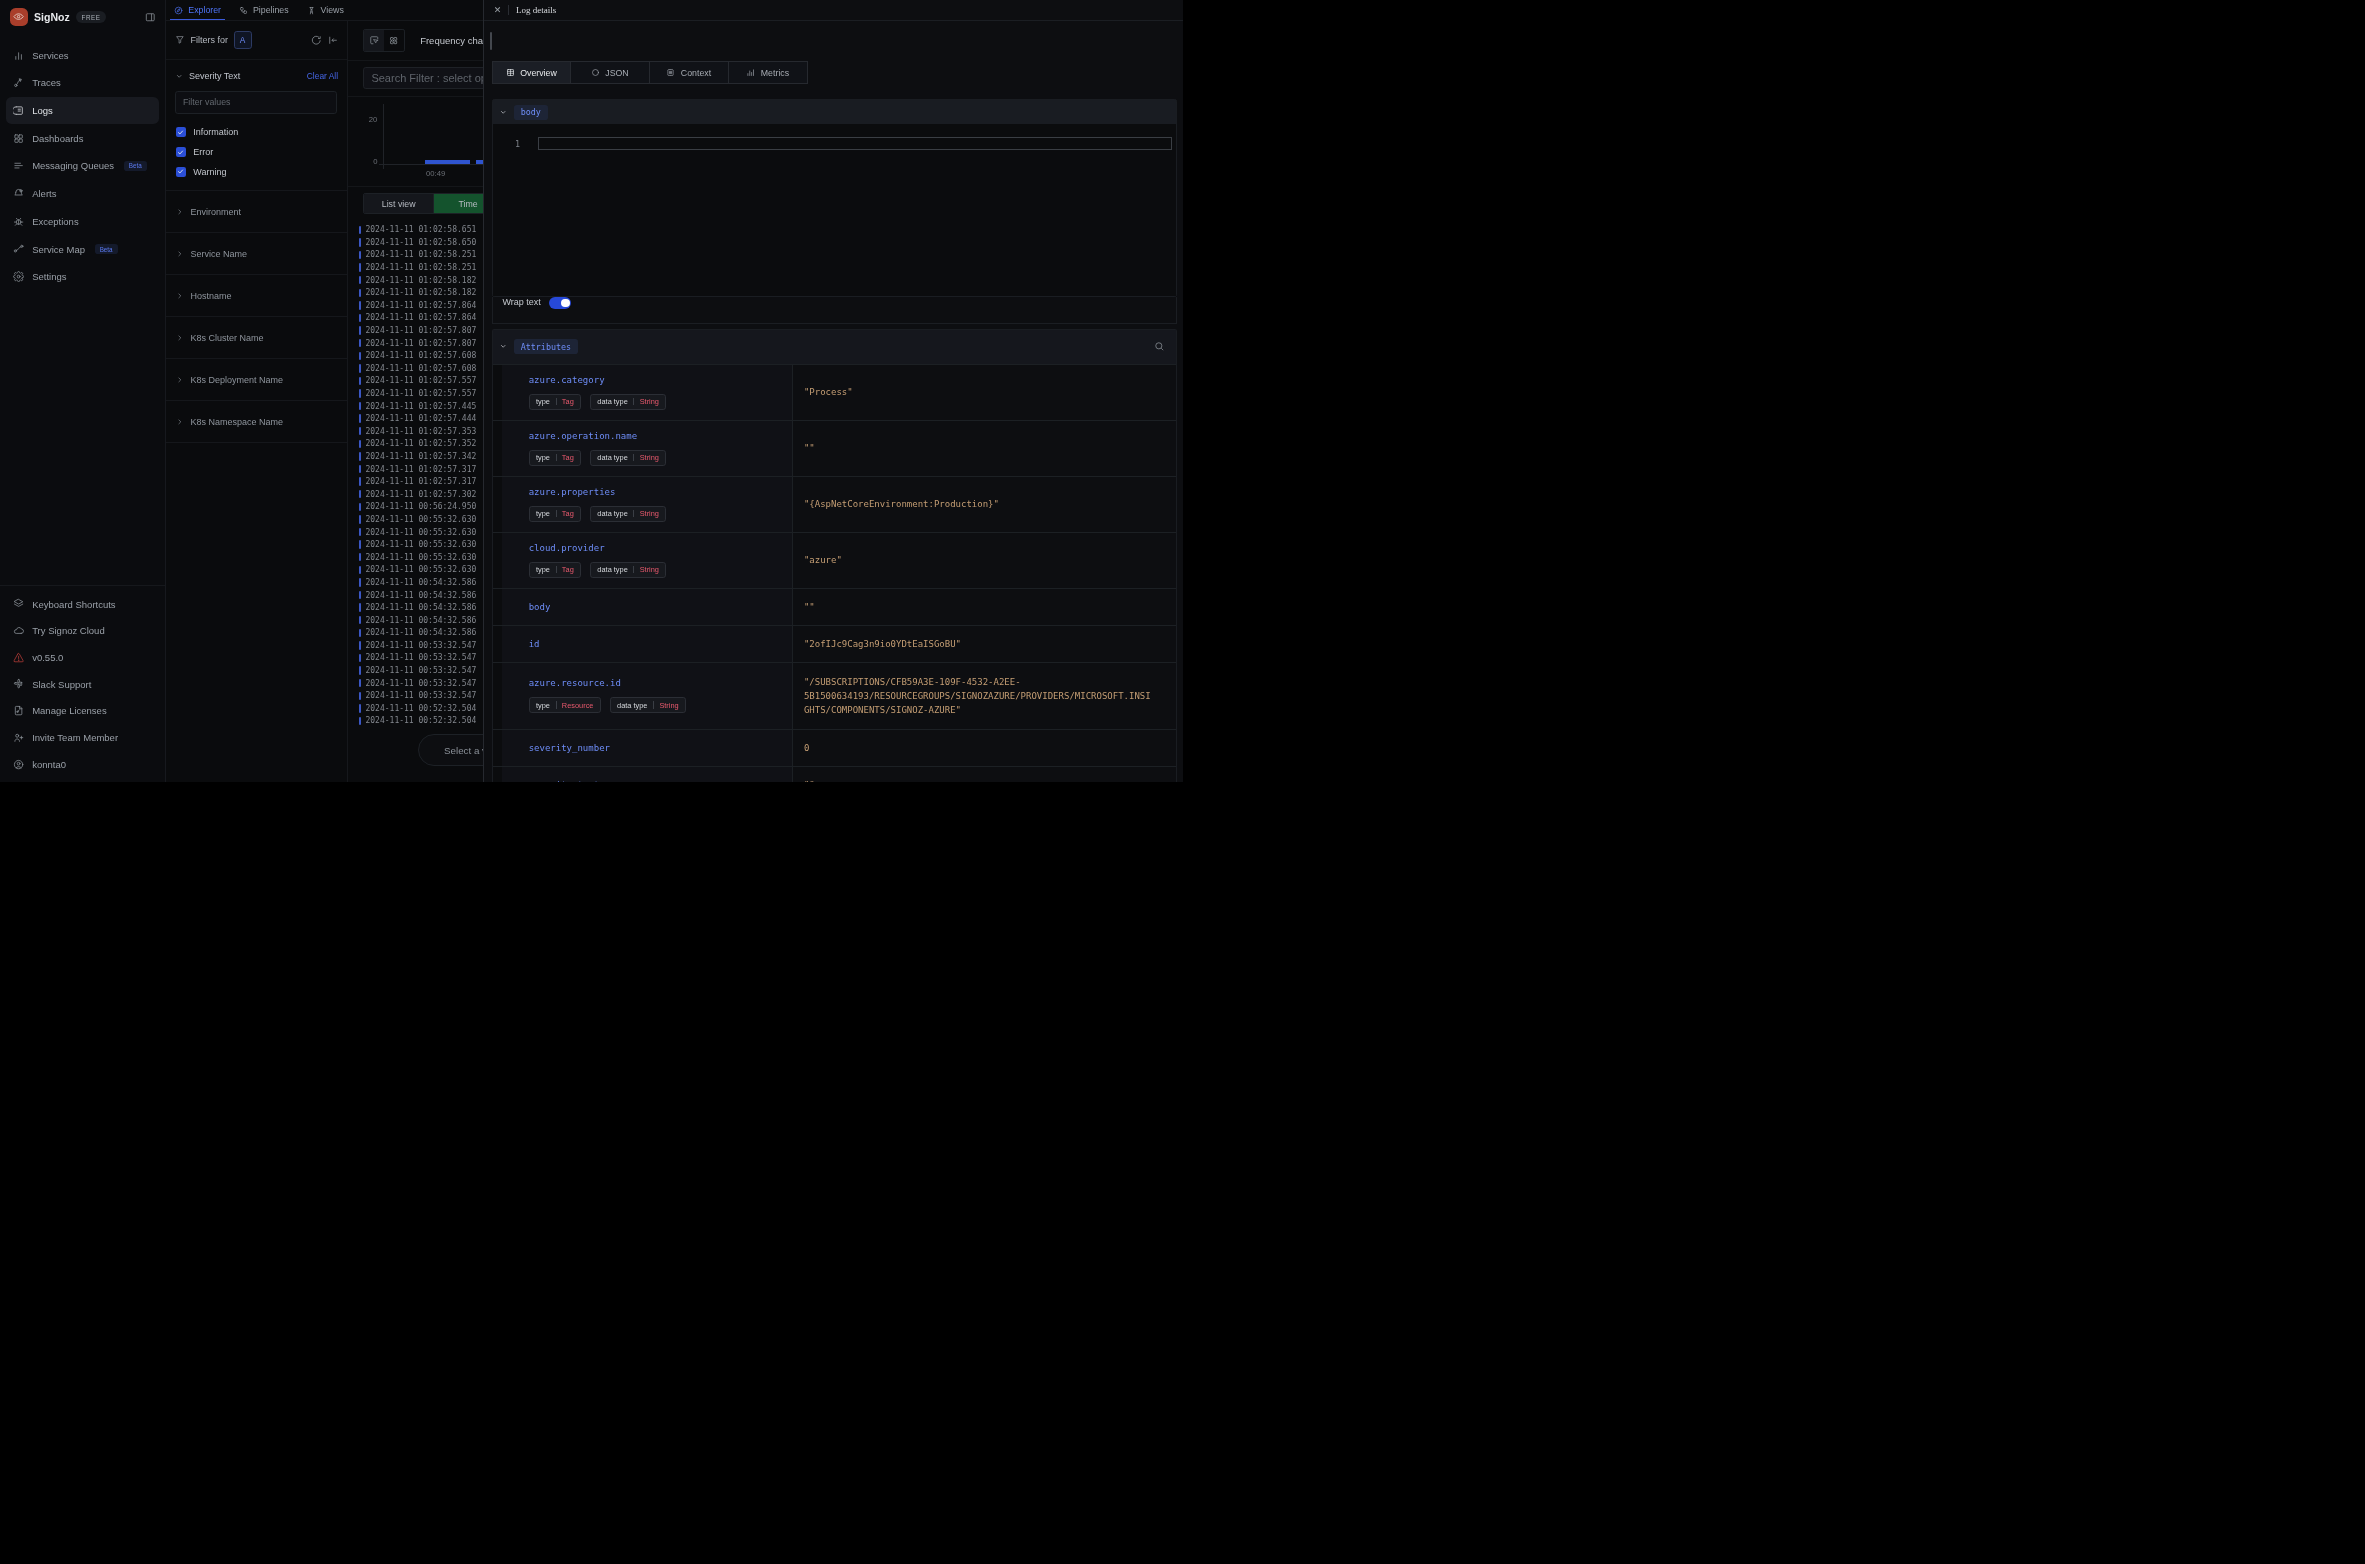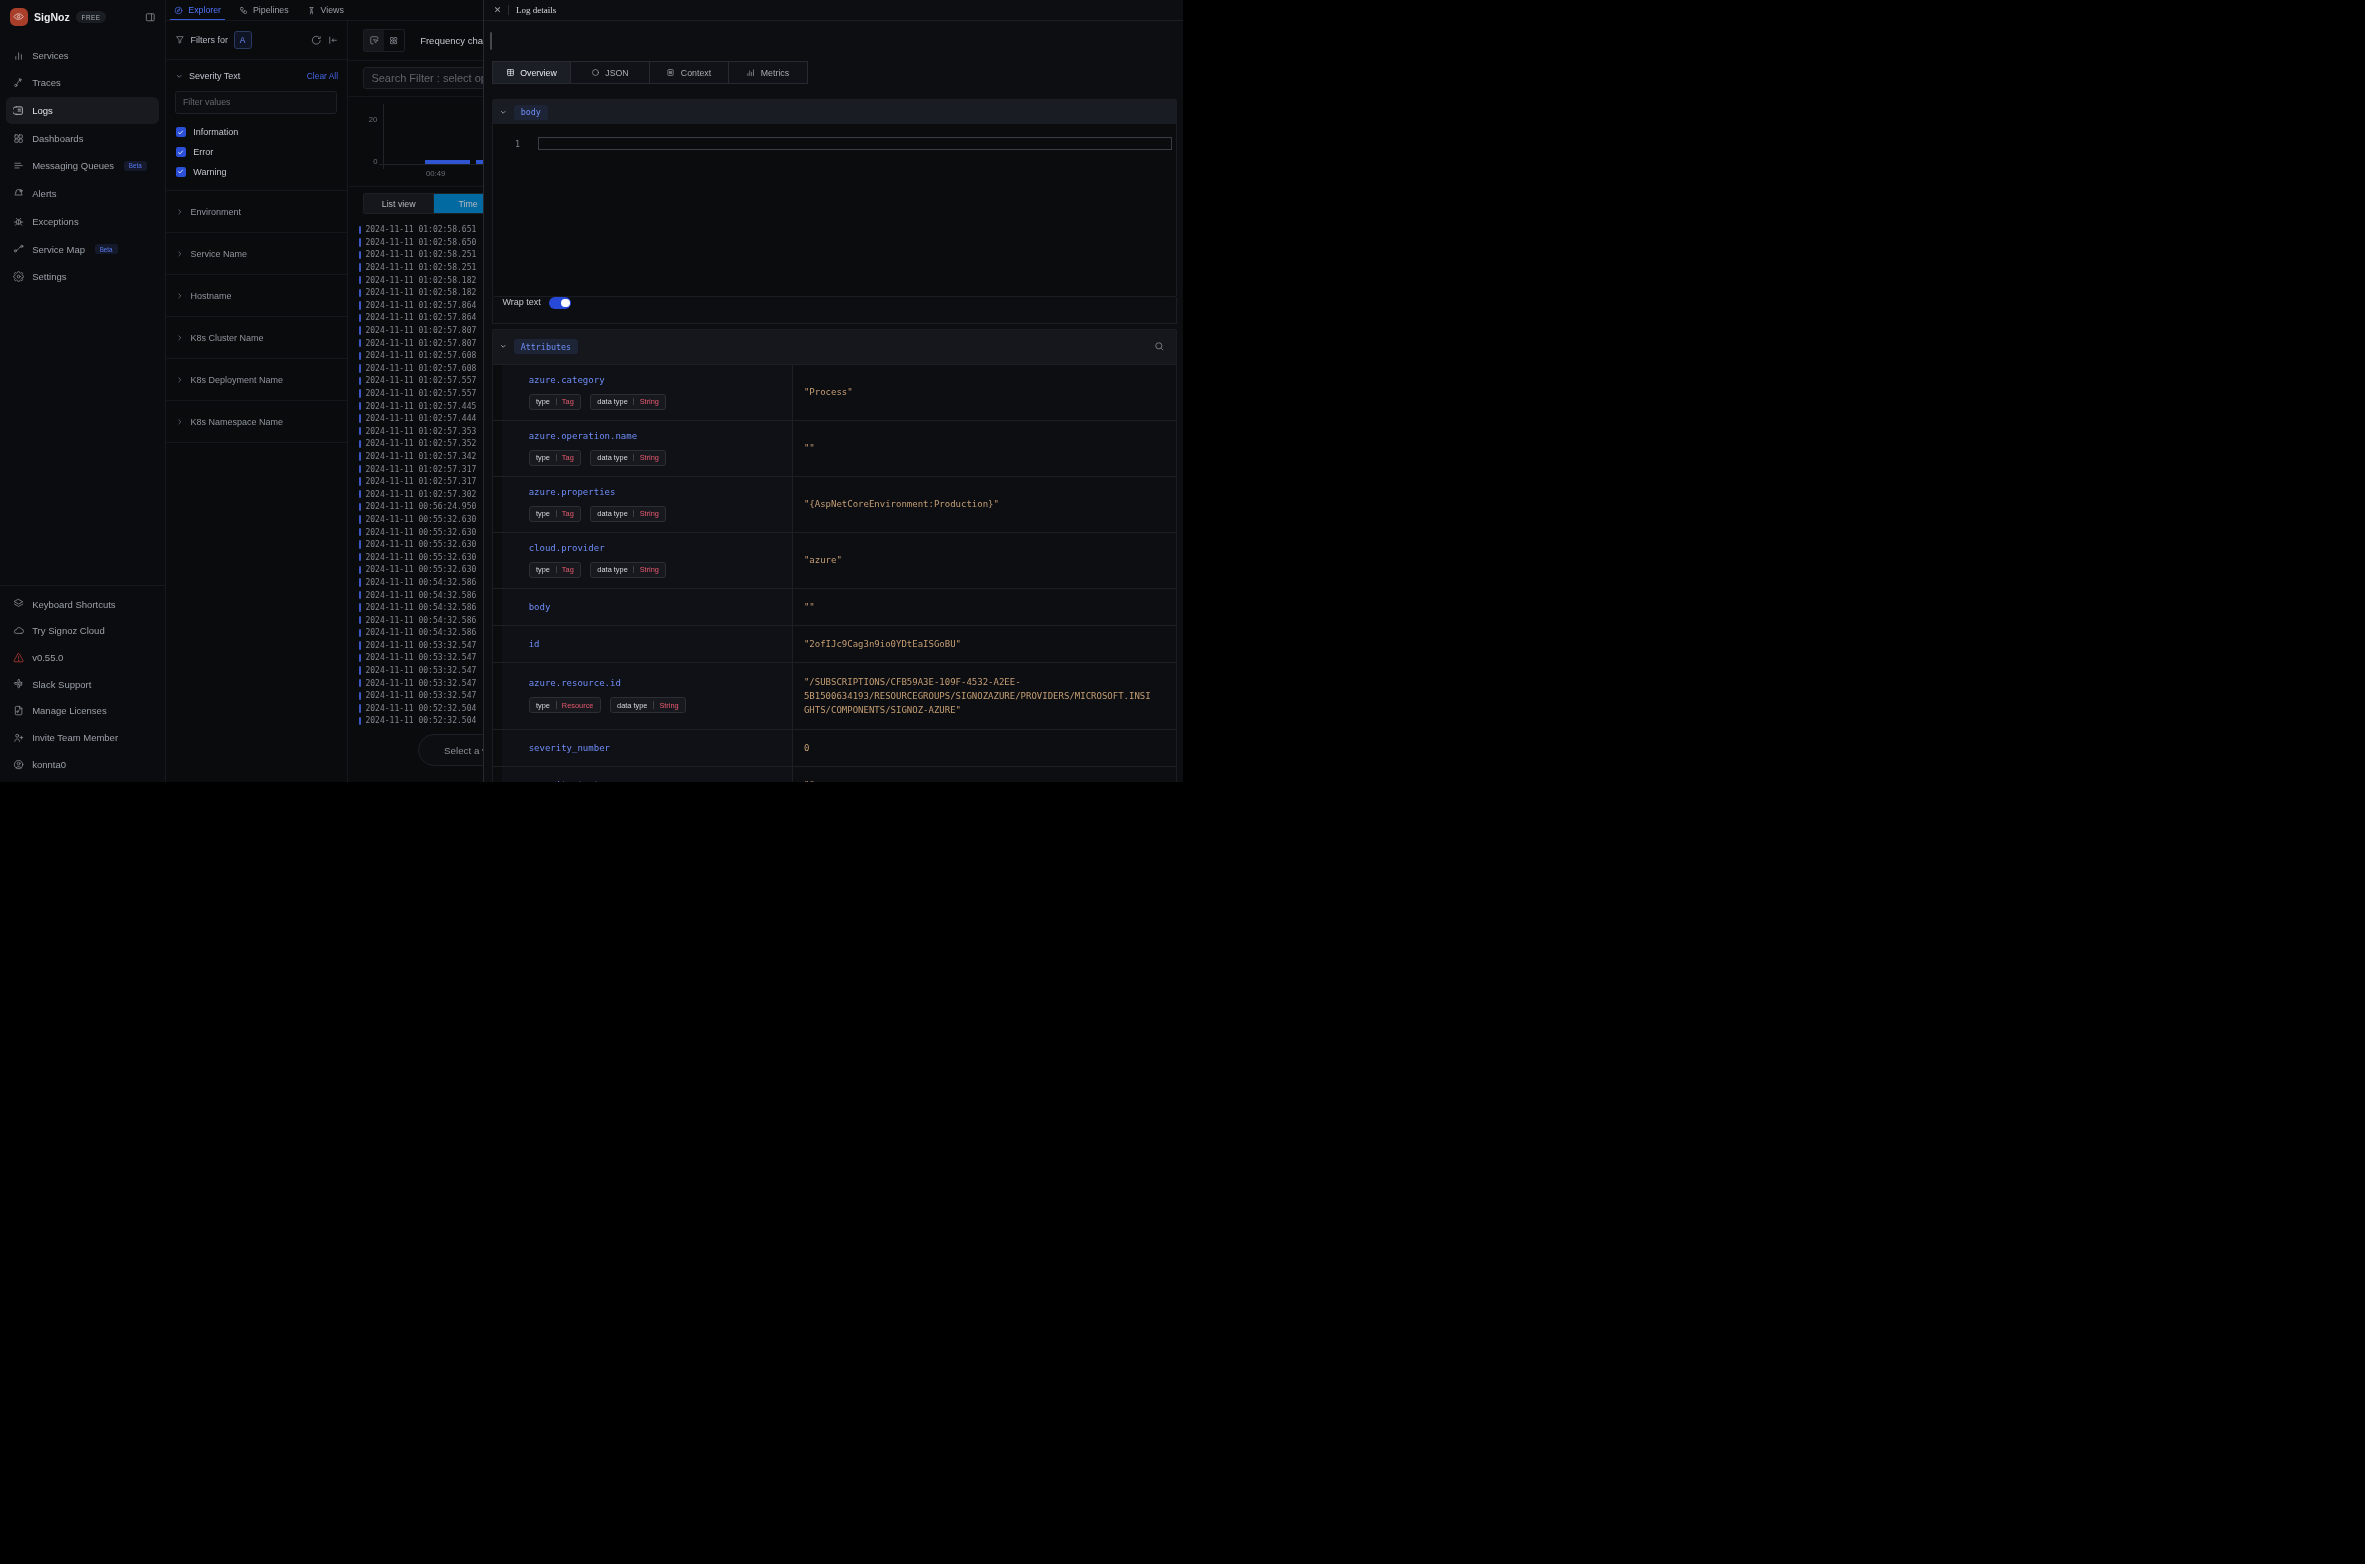--- a/index.html
+++ b/index.html
@@ -64,21 +64,21 @@
   .chart-zone { position:relative; height:90px; border-bottom:0.7px solid #141619; }
   .ytick { position:absolute; font-size:7.7px; color:#6c7077; right:100%; }
   .chart-axes { position:absolute; left:35px; top:7px; right:0; bottom:21px; }
   .vaxis { position:absolute; left:0; top:0; bottom:-4.2px; width:0.7px; background:#202328; }
   .haxis { position:absolute; left:-4.2px; right:0; bottom:0; height:0.7px; background:#202328; }
   .bar-seg { position:absolute; height:4.2px; background:#2f54cf; bottom:0.7px; }
   .xtick { position:absolute; font-size:7.7px; color:#6c7077; }
   .view-tabs { display:flex; margin:6.3px 0 0 15.4px; border:0.7px solid #1d2126; border-radius:2.1px; overflow:hidden; width:140px; }
   .view-tab { height:19.6px; display:flex; align-items:center; justify-content:center; font-size:8.8px; color:#b7bbc2; flex:1; cursor:pointer; }
   .view-tab.active { background:#15171c; }
-  .view-tab + .view-tab { border-left:0.7px solid #1d2126; background:#0369a1; }
+  .view-tab + .view-tab { border-left:0.7px solid #1d2126; background:#14532d; }
   .log-rows { margin-top:9px; }
   .log-row { display:flex; align-items:center; height:12.6px; padding-left:10.5px; gap:4.9px; cursor:pointer; }
   .sev-bar { width:2.1px; height:8.4px; border-radius:1.4px; background:#3b57c4; flex:none; }
   .log-ts { font-size:8px; color:#84888f; white-space:nowrap; }
   .select-view-pill { position:absolute; left:70px; bottom:16px; width:182px; height:32px; border:0.7px solid #1d2126; border-radius:17px; background:#0d0e11; color:#8a9098; font-size:9.8px; display:flex; align-items:center; padding-left:25px; }
 
   
   .drawer { position:absolute; left:483px; top:0; width:700px; height:100%; background:#0d0e11; border-left:0.7px solid #26292f; }
   .drawer-head { display:flex; align-items:center; height:21px; padding-left:9.8px; gap:7px; border-bottom:0.7px solid #1b1e23; }
   .close-x { color:#9aa0a6; font-size:9px; cursor:pointer; }

